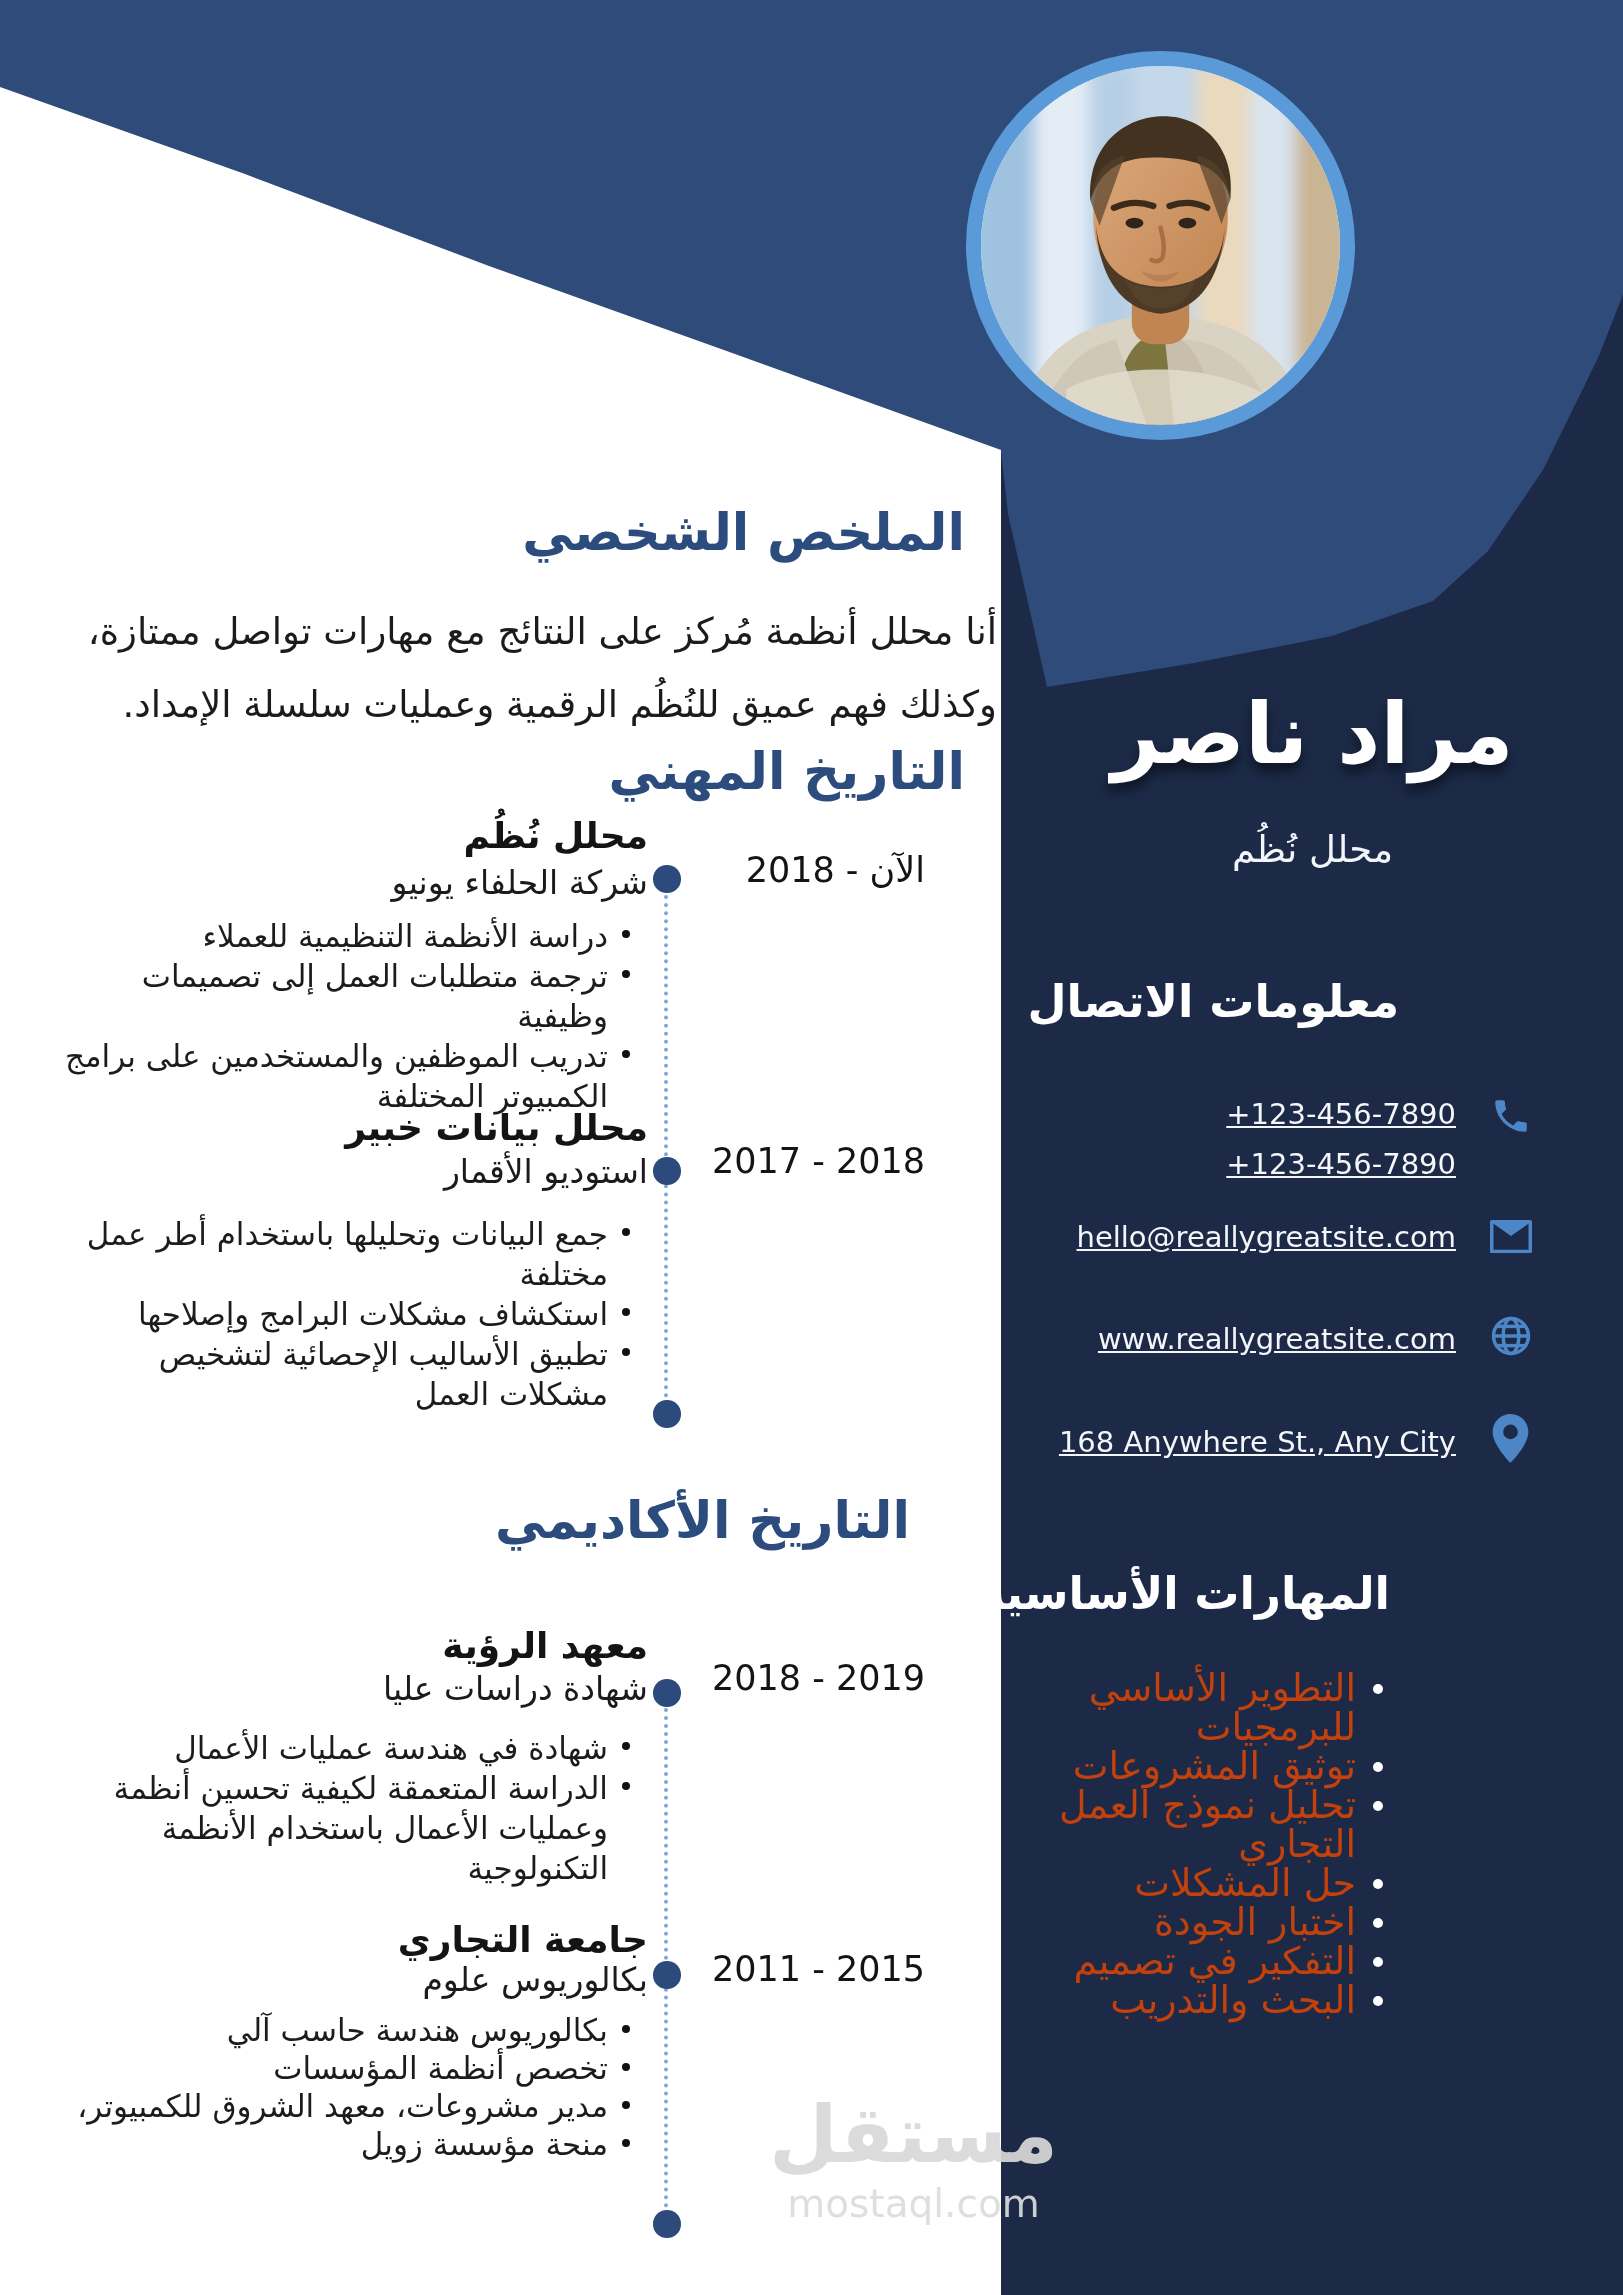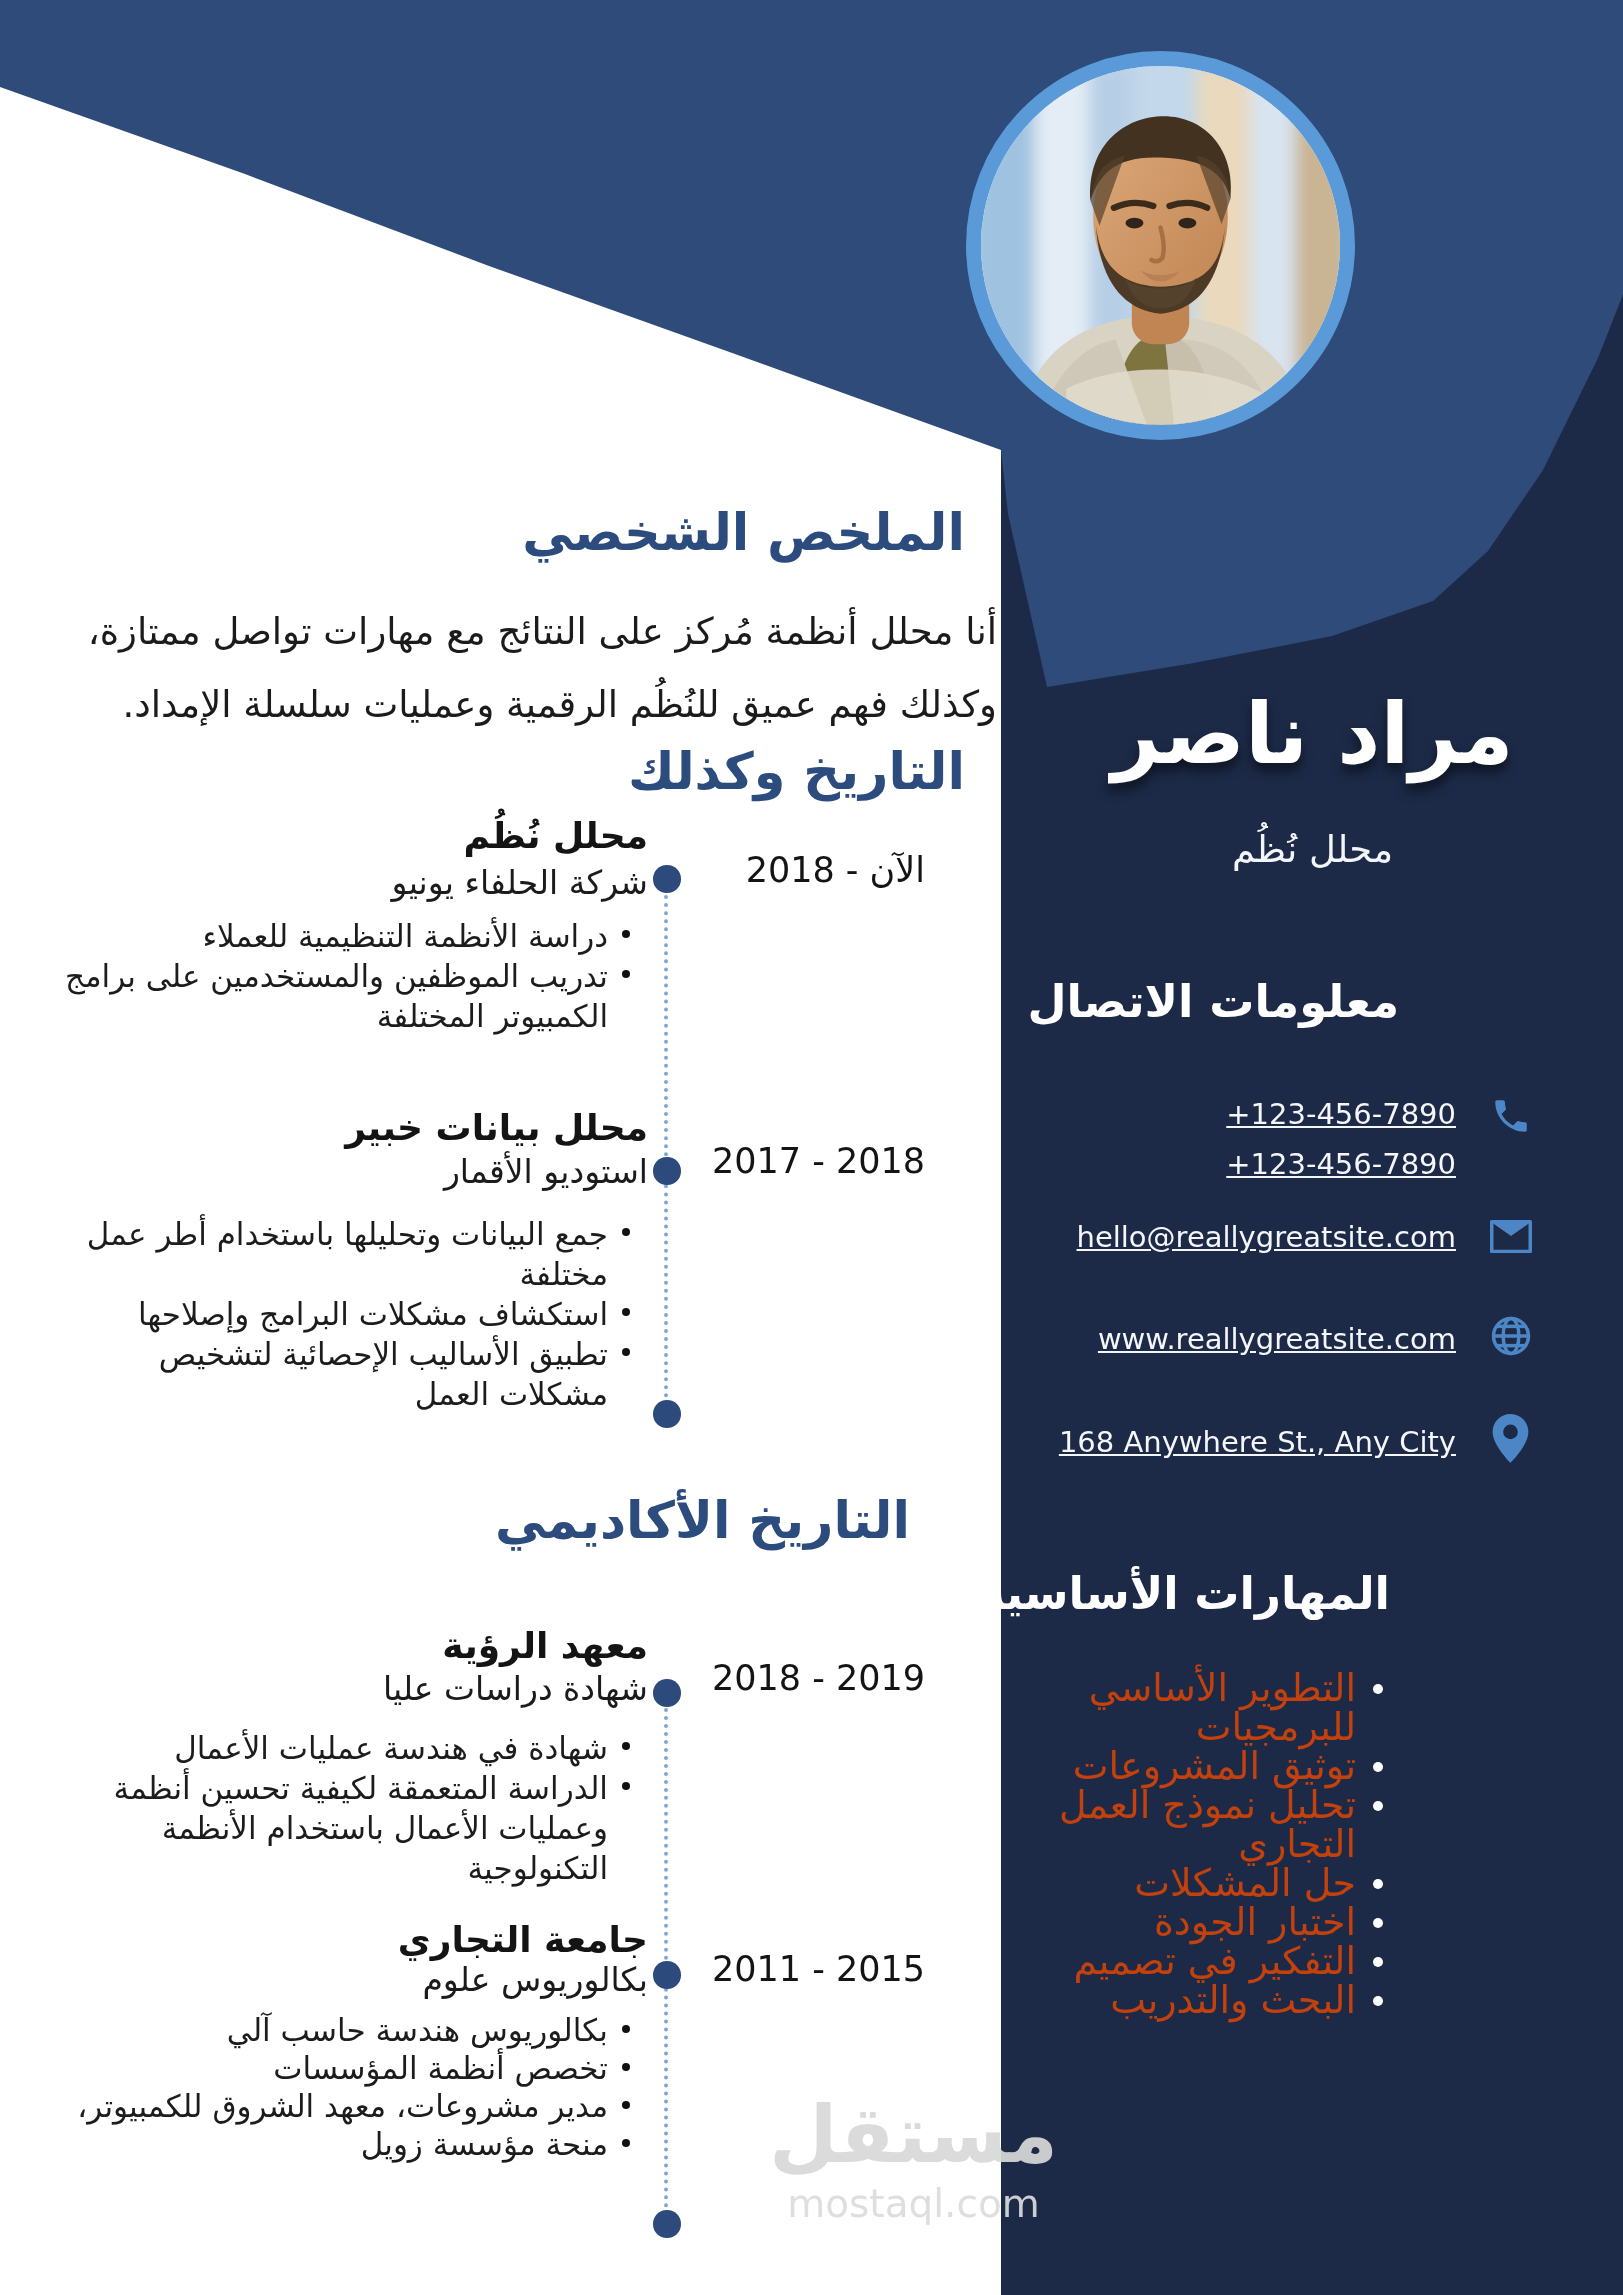--- a/index.html
+++ b/index.html
@@ -174,32 +174,33 @@
     <li>تحليل نموذج العمل التجاري</li>
     <li>حل المشكلات</li>
     <li>اختبار الجودة</li>
     <li>التفكير في تصميم</li>
     <li>البحث والتدريب</li>
   </ul>
 
   <div class="h-main summary-h">الملخص الشخصي</div>
   <div class="summary-t">أنا محلل أنظمة مُركز على النتائج مع مهارات تواصل ممتازة، وكذلك فهم عميق للنُظُم الرقمية وعمليات سلسلة الإمداد.</div>
 
-  <div class="h-main exp-h">التاريخ وكذلك</div>
+  <div class="h-main exp-h">التاريخ المهني</div>
 
   <div class="tline" style="left:664px;top:879px;height:535px;"></div>
   <div class="tdot" style="left:653px;top:865px;"></div>
   <div class="tdot" style="left:653px;top:1157px;"></div>
   <div class="tdot" style="left:653px;top:1400px;"></div>
 
   <div class="etitle" style="top:815px;">محلل نُظُم</div>
   <div class="eorg" style="top:863px;">شركة الحلفاء يونيو</div>
   <div class="edate" style="top:850px;">الآن - 2018</div>
   <ul class="ebullets" style="top:916px;">
     <li>دراسة الأنظمة التنظيمية للعملاء</li>
+    <li>ترجمة متطلبات العمل إلى تصميمات وظيفية</li>
     <li>تدريب الموظفين والمستخدمين على برامج الكمبيوتر المختلفة</li>
   </ul>
 
   <div class="etitle" style="top:1107px;">محلل بيانات خبير</div>
   <div class="eorg" style="top:1152px;">استوديو الأقمار</div>
   <div class="edate" style="top:1141px;">2018 - 2017</div>
   <ul class="ebullets" style="top:1214px;">
     <li>جمع البيانات وتحليلها باستخدام أطر عمل مختلفة</li>
     <li>استكشاف مشكلات البرامج وإصلاحها</li>
     <li>تطبيق الأساليب الإحصائية لتشخيص مشكلات العمل</li>

